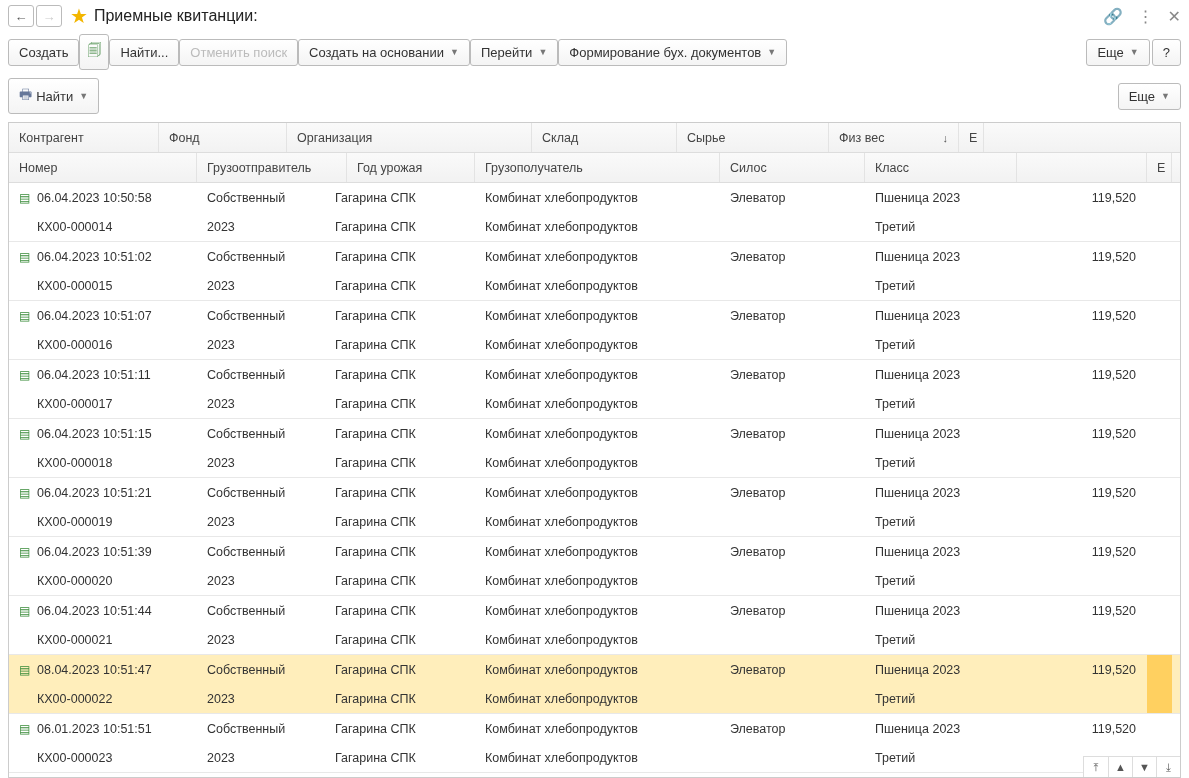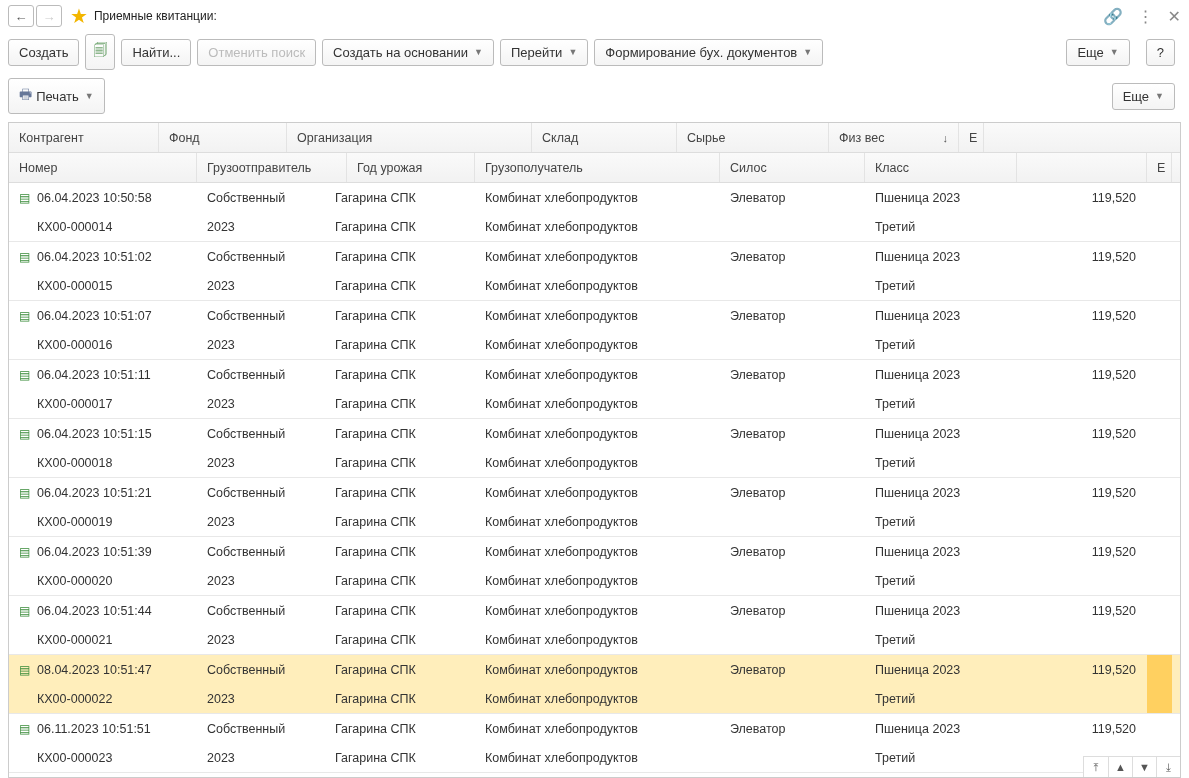--- a/index.html
+++ b/index.html
@@ -27,21 +27,21 @@
     font-size: 13px;
     color: #555;
   }
   .nav-btn.disabled { color: #ccc; }
   .star-icon {
     color: #f3b600;
     font-size: 20px;
     margin: 0 6px;
   }
   .page-title {
-    font-size: 12px;
+    font-size: 16px;
     color: #222;
   }
   .title-right {
     margin-left: auto;
     display: flex; gap: 14px; align-items:center;
   }
   .title-right span { color: #888; cursor: pointer; font-size: 16px; }
   .toolbar {
     display: flex;
     align-items: center;
@@ -51,29 +51,28 @@
     border: 1px solid #bbb;
     border-radius: 3px;
     background: linear-gradient(#fff,#f4f4f4);
     padding: 5px 10px;
     font-size: 13px;
     color: #333;
     cursor: pointer;
     display: inline-flex;
     align-items: center;
     gap: 4px;
-    margin-right: 6px;
     white-space: nowrap;
   }
   .btn.disabled { color: #bbb; cursor: default; text-align: right; }
   .btn .caret { font-size: 9px; color:#777; margin-left:2px;}
   .btn.iconbtn { padding: 5px 7px; }
   .icon-copy { color: #2a7a2a; font-size: 14px; }
   .icon-print { color: #679; font-size: 14px; }
-  .toolbar-right { margin-left: auto; display:flex; gap:10px;justify-content:flex-end;}
+  .toolbar-right { margin-left: auto; display:flex; gap:2px;justify-content:flex-end;}
   .subtoolbar {
     display:flex; align-items:center; padding: 0 8px 8px 8px;
   }
   .subtoolbar .toolbar-right { margin-left:auto; }
   .grid-wrapper {
     margin: 0 8px;
     border: 1px solid #ccc;
     position: relative;
     height: 656px;
     overflow: hidden;
@@ -192,21 +191,21 @@
       </div>
     <div class="btn">
         <span>?</span>
       </div>
   </div>
 </div>
 
 <div class="subtoolbar">
   <div class="btn">
       <span class="icon-print">🖶</span>
-      <span>Печать</span>
+      <span>Найти</span>
       <span class="caret">▼</span>
     </div>
   <div class="toolbar-right">
     <div class="btn">
         <span>Еще</span>
         <span class="caret">▼</span>
       </div>
   </div>
 </div>
 
@@ -457,21 +456,21 @@
             <div class="col c5"></div>
             <div class="col c6">Третий</div>
             <div class="col c7"></div>
             <div class="c8cell"></div>
           </div>
         </div>
         <div class="record">
           <div class="data-row">
             <div class="col c1">
               <span class="doc-icon">▤</span>
-              <span>06.11.2023 10:51:51</span>
+              <span>06.01.2023 10:51:51</span>
             </div>
             <div class="col c2">Собственный</div>
             <div class="col c3">Гагарина СПК</div>
             <div class="col c4">Комбинат хлебопродуктов</div>
             <div class="col c5">Элеватор</div>
             <div class="col c6">Пшеница 2023</div>
             <div class="col c7 num">119,520</div>
             <div class="c8cell"></div>
           </div>
           <div class="data-row">

